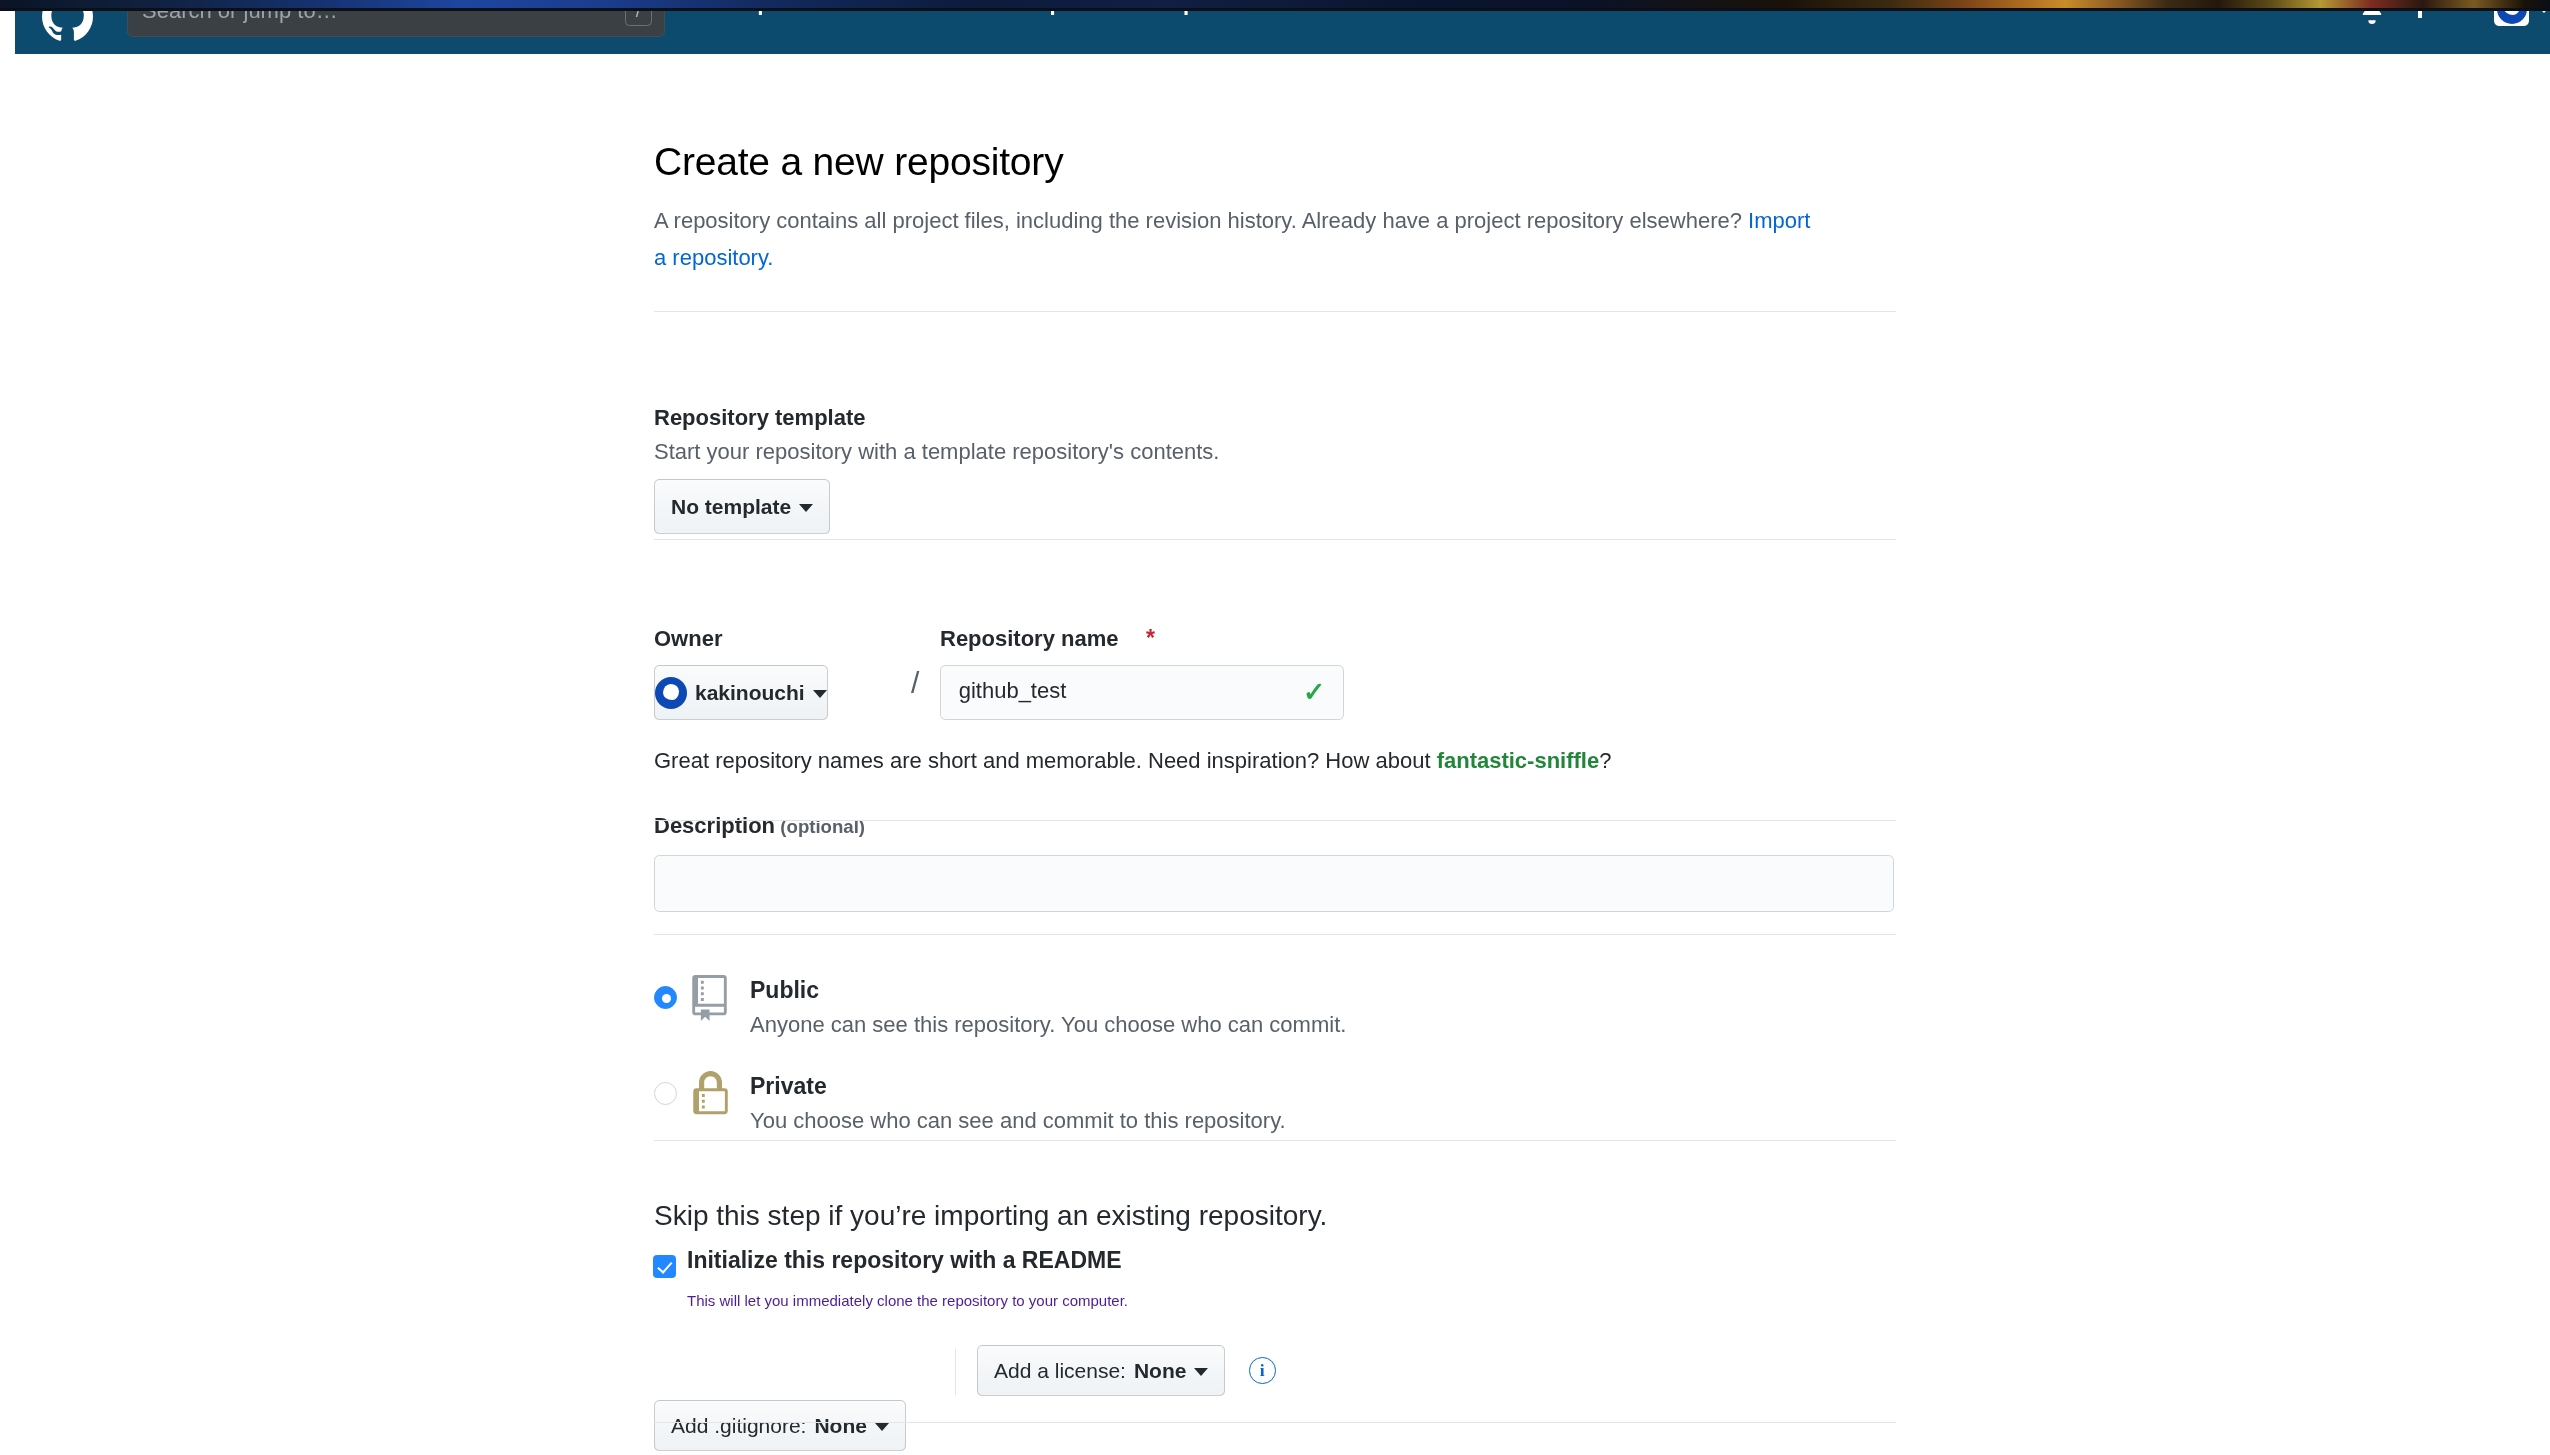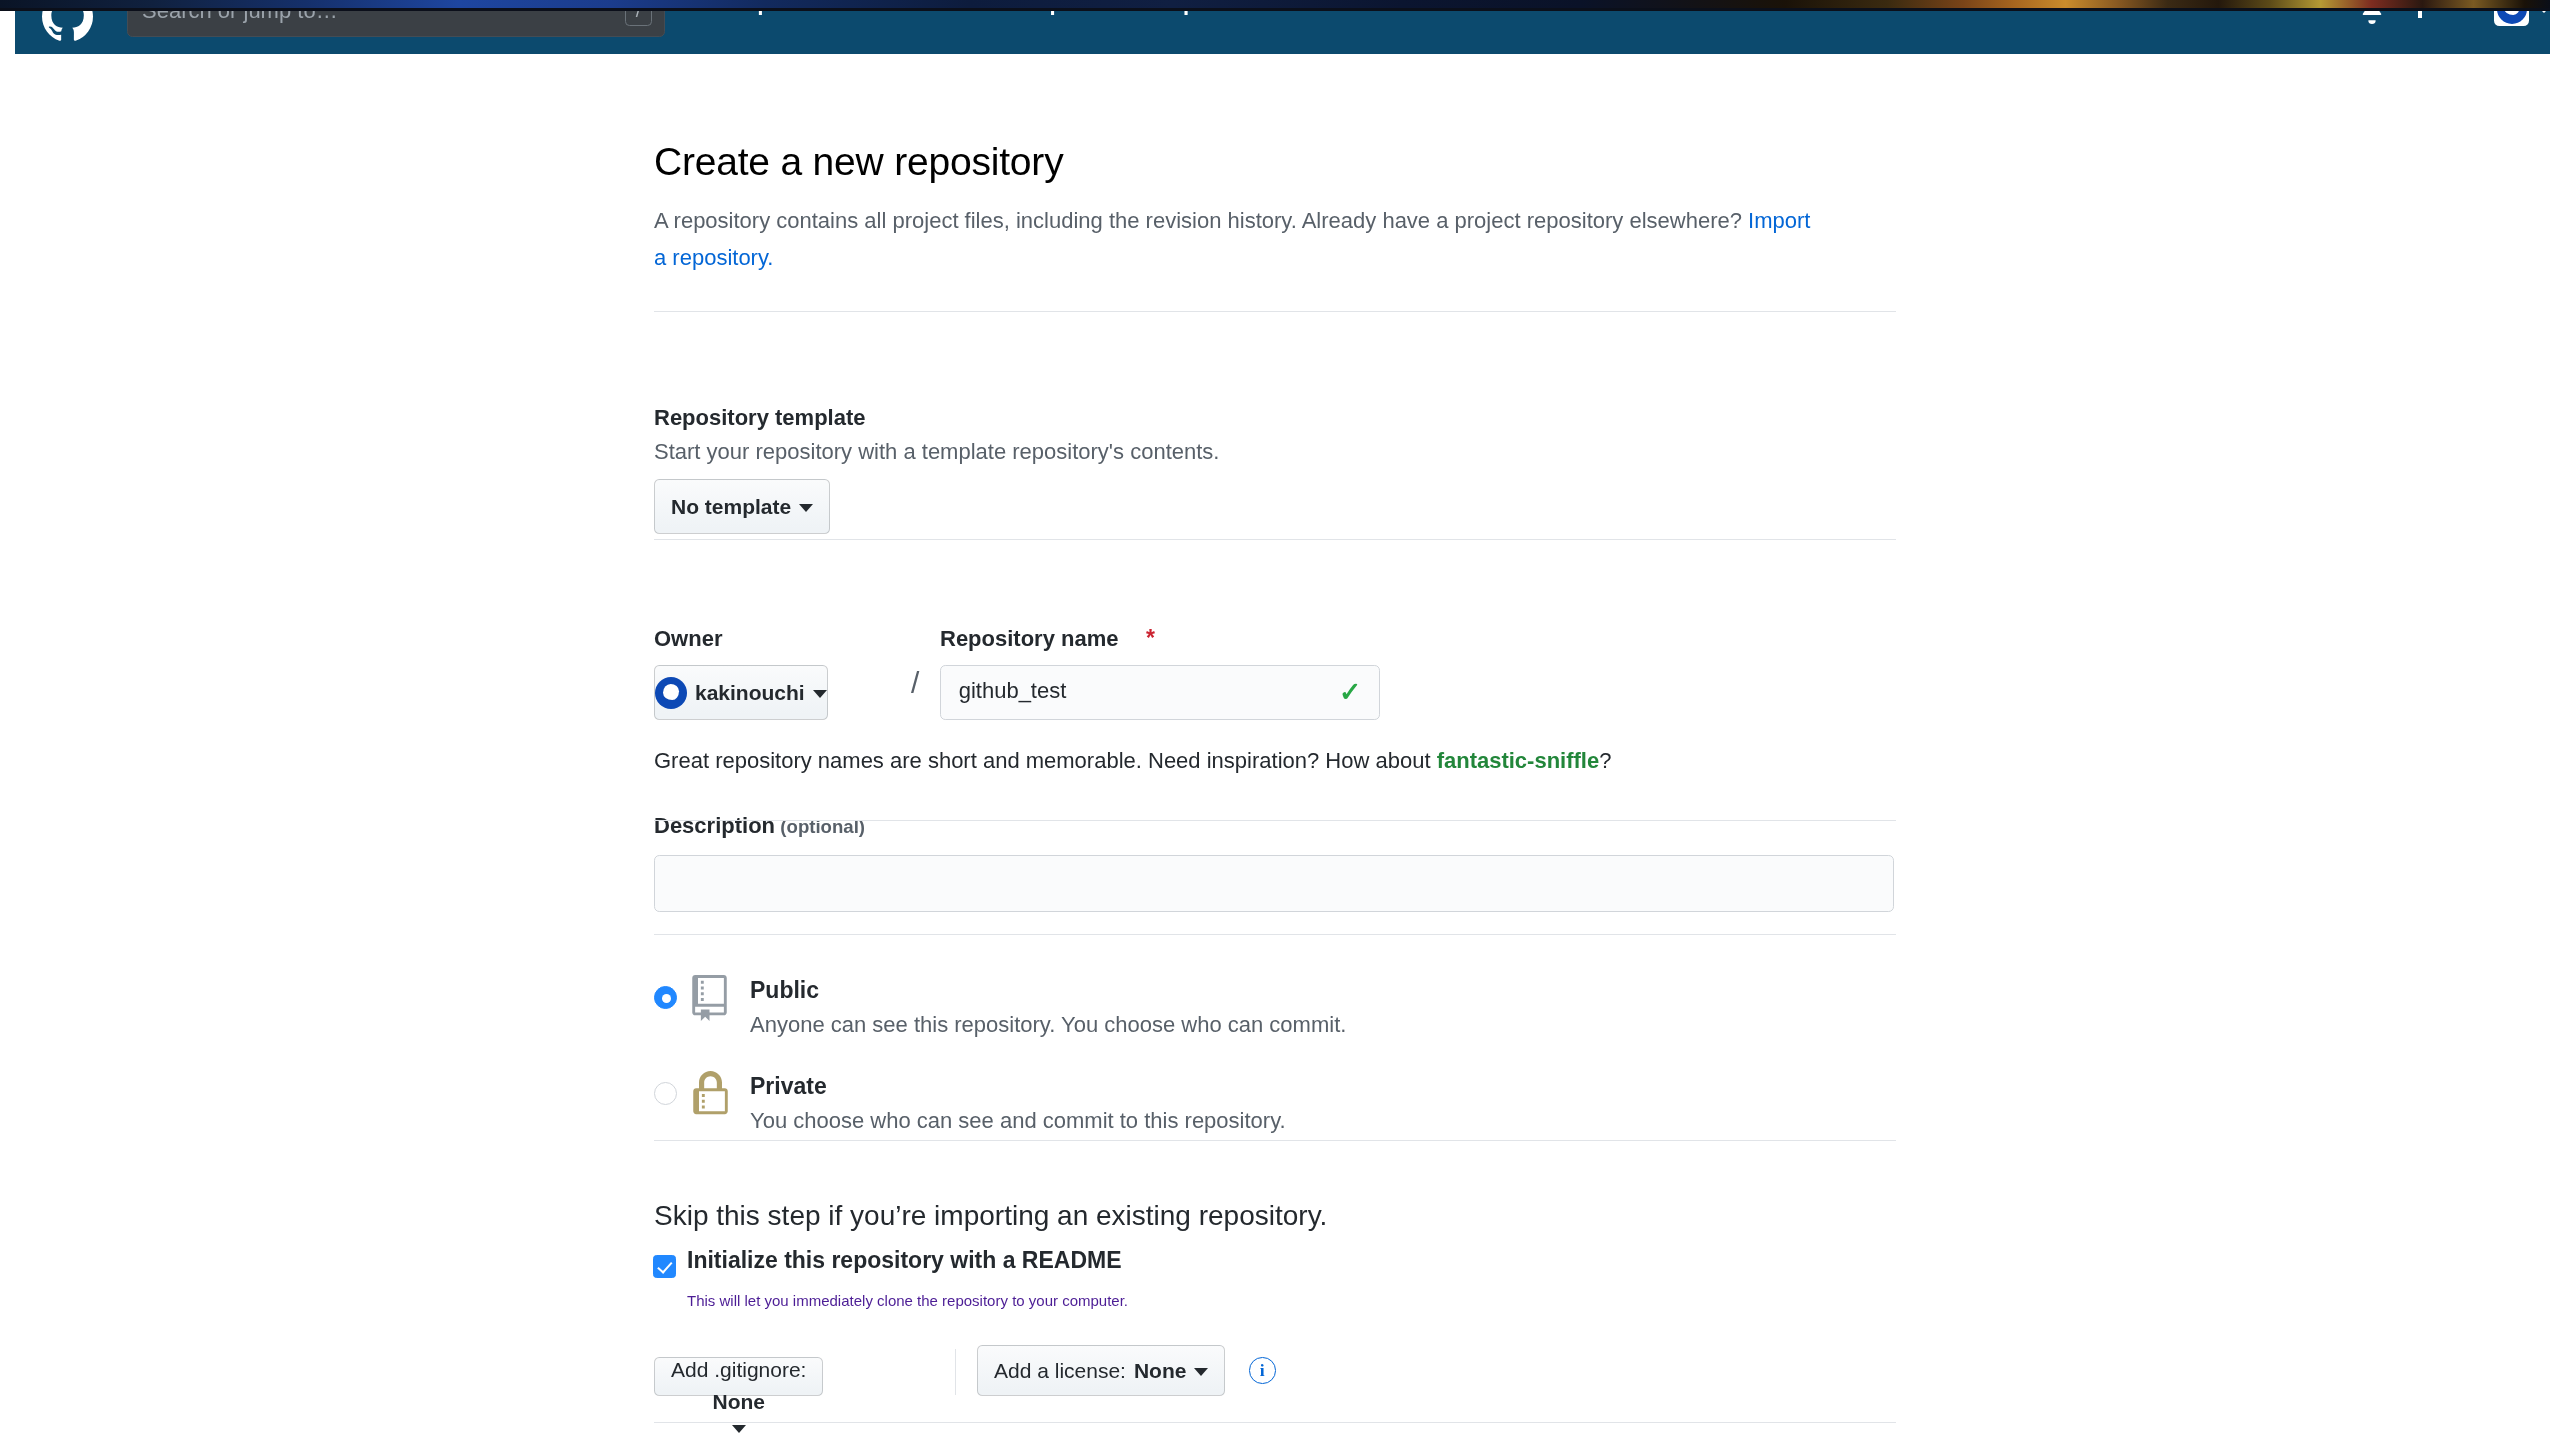--- a/index.html
+++ b/index.html
@@ -303,21 +303,21 @@
     top: 613px;
     font-size: 30px;
     color: #586069;
     font-weight: 300;
   }
 
   #repo-name-field {
     position: absolute;
     left: 940px;
     top: 612px;
-    width: 440px;
+    width: 404px;
     height: 55px;
     background: #fafbfc;
     border: 0.9px solid #d1d5da;
     border-radius: 5.3px;
   }
   #repo-name-value {
     position: absolute;
     left: 17.7px;
     top: 12.4px;
     font-size: 22px;
@@ -457,21 +457,21 @@
     color: #24292e;
   }
   #readme-desc {
     position: absolute;
     left: 687px;
     top: 1239px;
     font-size: 15px;
     color: #4c1d95;
   }
 
-  #gitignore-button { left: 654px; top: 1304px; height: 39px; font-weight: normal; flex-direction: column; }
+  #gitignore-button { left: 654px; top: 1347px; height: 51px; font-weight: normal; }
   #license-button   { left: 977px; top: 1292px; height: 51px; font-weight: normal; }
   .btn-strong { font-weight: bold; }
 
   #btn-divider {
     position: absolute;
     left: 955px;
     top: 1296px;
     width: 0.9px;
     height: 46px;
     background: #e1e4e8;

